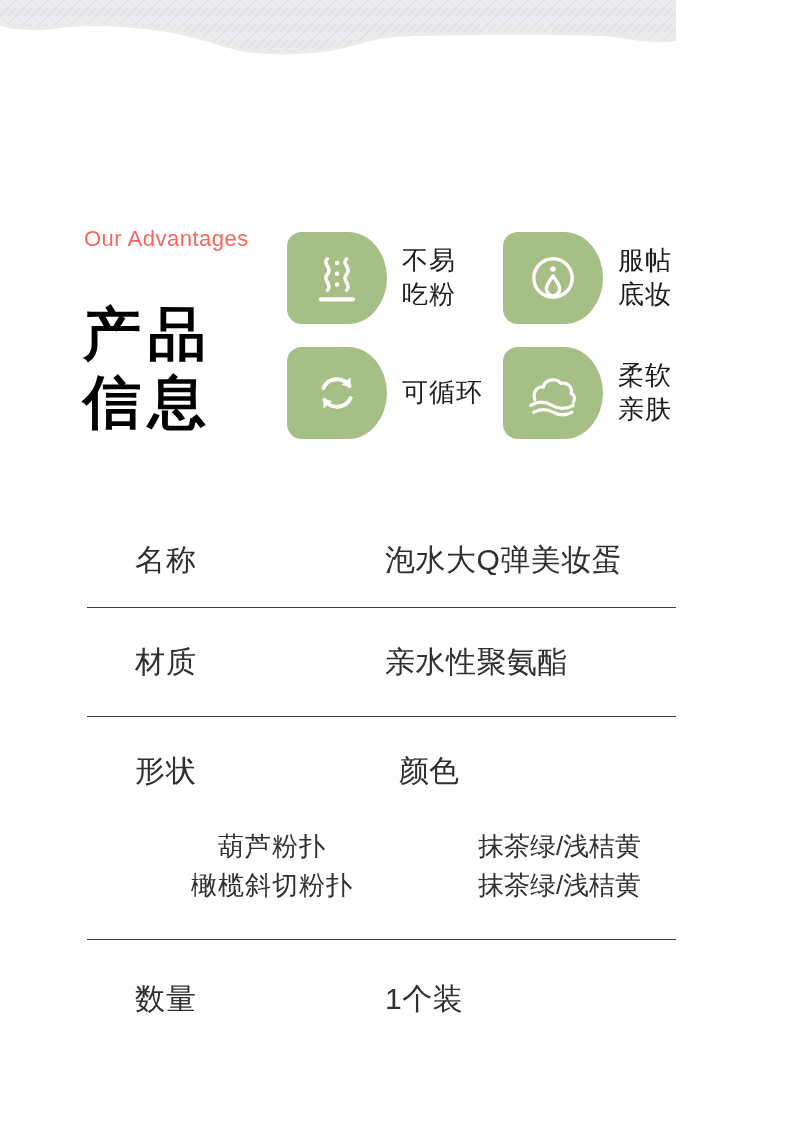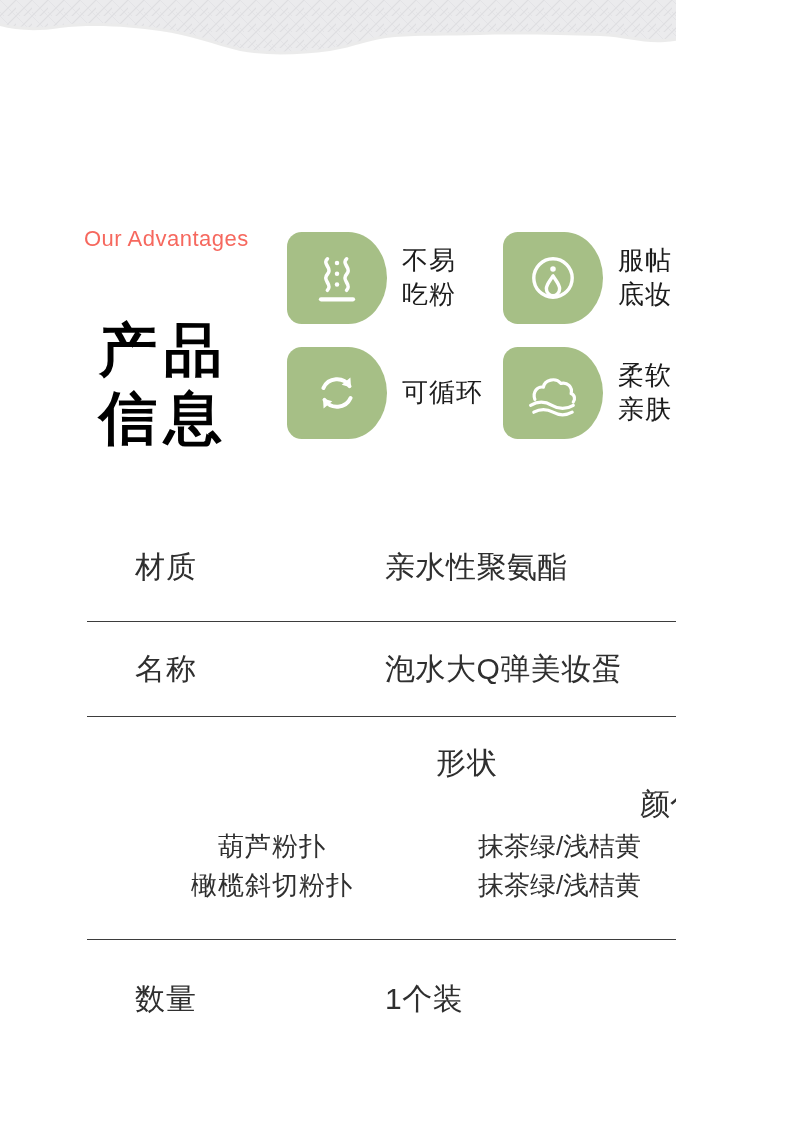--- a/index.html
+++ b/index.html
@@ -10,21 +10,21 @@
 
   
   .torn-paper { position:absolute; top:0; left:0; width:790px; height:110px; }
 
   
   .eyebrow {
     position:absolute; left:84px; top:224px; width:170px;
     font-size:22px; line-height:29px; color:#f6685e; letter-spacing:0.5px;
   }
   .big-title {
-    position:absolute; left:83px; top:300px; margin:16px;
+    position:absolute; left:83px; top:300px; margin:0;
     font-size:58px; line-height:68px; font-weight:800; color:#000000;
     letter-spacing:7px;
   }
   .badges {
     position:absolute; left:287px; top:232px;
     display:grid; grid-template-columns:216px 216px;
     grid-auto-rows:92px; row-gap:23px;font-family:Liberation Serif, serif;
   }
   .badge-item { display:flex; align-items:center; }
   .badge {
@@ -37,21 +37,21 @@
   .badge-label div:empty { display:none; }
 
   
   .spec-table { position:absolute; left:87px; top:513px; width:613px; color:#2f2f2f; }
   .spec-row { display:flex; align-items:center; box-sizing:border-box; font-size:30px; }
   .spec-row .lbl { width:298px; padding-left:48px; box-sizing:border-box; letter-spacing:1px; }
   .spec-row .val { flex:1; letter-spacing:0.5px; }
   .row-name { height:95px; border-bottom:1px solid #3d3d3d; }
   .row-material { height:109px; border-bottom:1px solid #3d3d3d; }
   .shape-group { height:223px; box-sizing:border-box; padding-top:26px; border-bottom:1px solid #3d3d3d; }
-  .shape-header { display:flex; align-items:flex-end; height:56px; margin-bottom:28px; font-size:30px;flex-direction:column; }
+  .shape-header { display:flex; align-items:center; height:56px; margin-bottom:28px; font-size:30px; }
   .shape-header .lbl { width:312px; padding-left:48px; box-sizing:border-box; letter-spacing:1px; }
   .shape-header .val { flex:1; }
   .shape-subrow { display:flex; font-size:26px; line-height:39px;text-align:center; }
   .shape-subrow .lbl { width:312px; padding-left:58px; box-sizing:border-box; letter-spacing:1px; }
   .shape-subrow .val { flex:1;margin-left:20px; }
   .row-qty { height:118px; }
 </style>
 </head>
 <body>
 
@@ -141,28 +141,28 @@
       <div class="badge-label">
         <div>柔软</div>
         <div>亲肤</div>
       </div>
     </div>
 
   </div>
 
   <div class="spec-table">
 
+    <div class="spec-row row-name">
+      <div class="lbl">名称</div>
+      <div class="val">泡水大Q弹美妆蛋</div>
+    </div>
+
     <div class="spec-row row-material">
       <div class="lbl">材质</div>
       <div class="val">亲水性聚氨酯</div>
-    </div>
-
-    <div class="spec-row row-name">
-      <div class="lbl">名称</div>
-      <div class="val">泡水大Q弹美妆蛋</div>
     </div>
 
     <div class="shape-group">
       <div class="shape-header">
         <div class="lbl">形状</div>
         <div class="val">颜色</div>
       </div>
       <div class="shape-subrow">
         <div class="lbl">葫芦粉扑</div>
         <div class="val">抹茶绿/浅桔黄</div>

